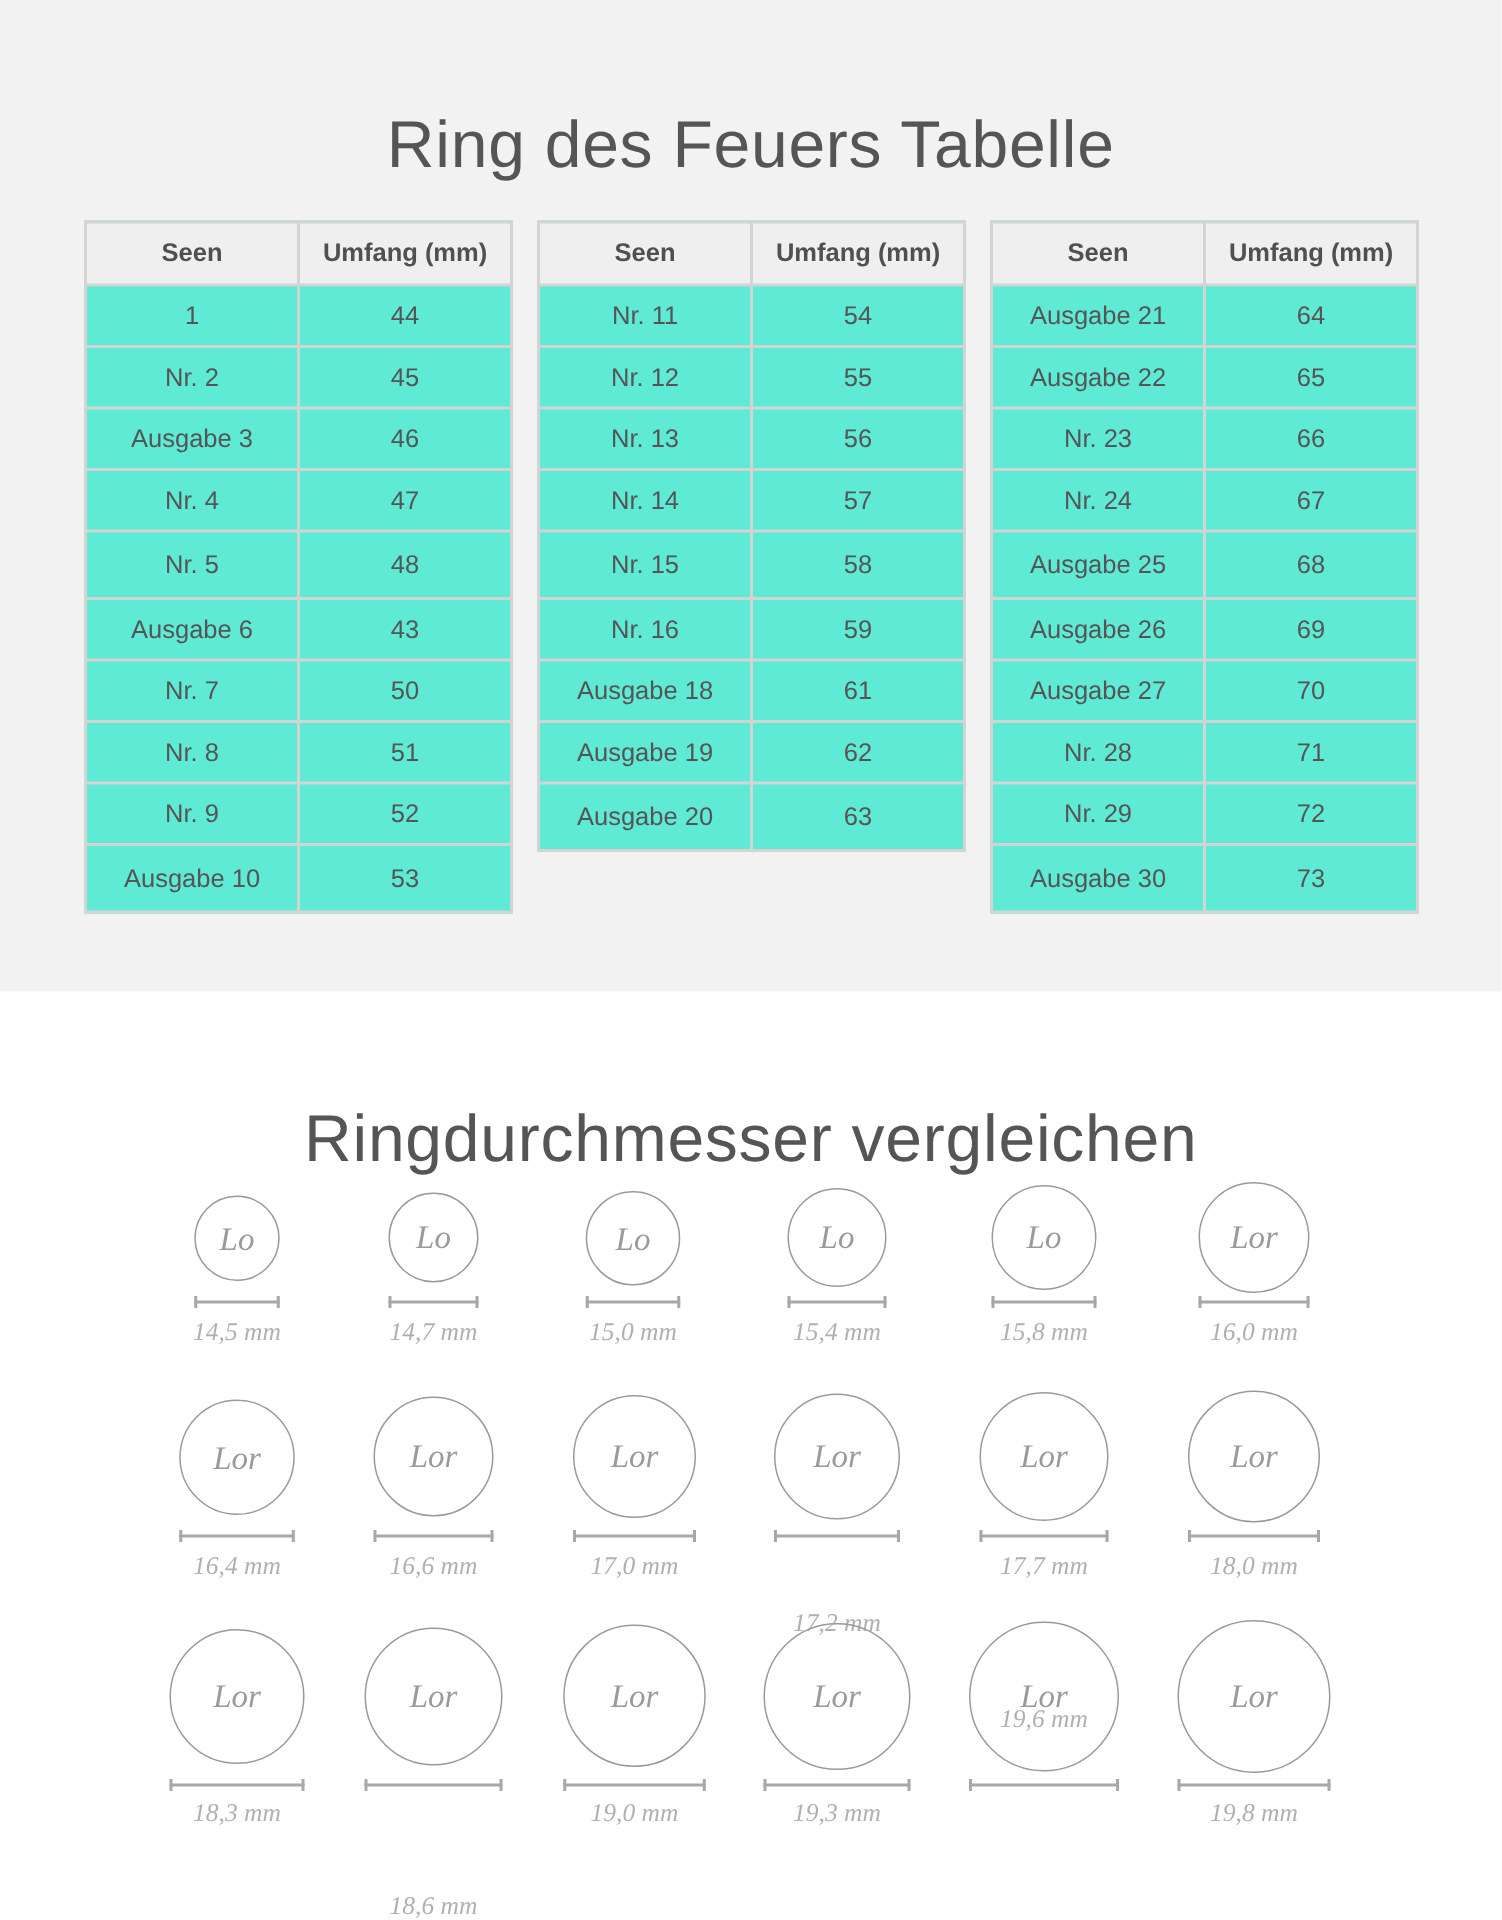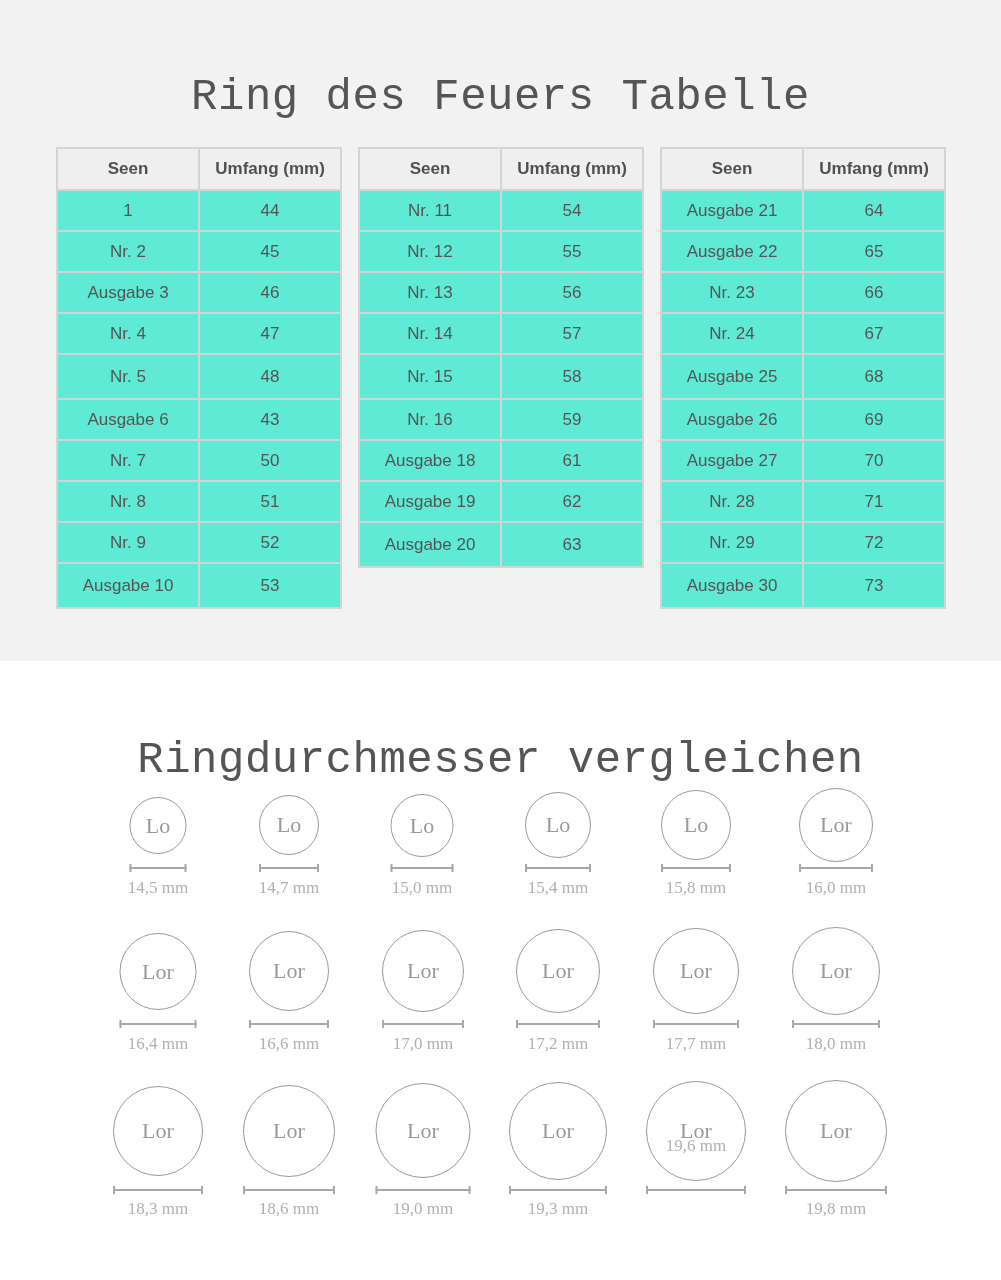--- a/index.html
+++ b/index.html
@@ -7,21 +7,21 @@
       width: 1001px; height: 1280px; position: relative; overflow: hidden;
       background: #ffffff;
       font-family: "Liberation Sans", sans-serif;
     }
     .top-section {
       position: absolute; left: 0; top: 0; width: 1001px; height: 661px;
       background: #f2f2f2;
     }
     .title {
       position: absolute; left: 0; width: 1001px; text-align: center;
-      font-family: Liberation Mono, monospace;
+      font-family: Liberation Sans, sans-serif;
       color: #555555; font-weight: normal; margin: 0;
       letter-spacing: 0.5px;
     }
     .title.t1 { top: 72px; font-size: 44px; }
     .title.t2 { top: 695px; font-size: 44px; margin-top: 40px; }
 
     .size-table {
       position: absolute; top: 147px; width: 286px;
       border-collapse: collapse; background: #5eead4;
       border: 2px solid #d4d4d4;
@@ -33,20 +33,21 @@
     }
     .size-table th {
       background: #efefef; font-weight: bold; height: 40px; color: #505050;
     }
     .size-table td { height: 39px; }
     .size-table tr.tall td { height: 43px; }
 
     .rings {
       position: absolute; left: 0; top: 0; width: 1001px; height: 1280px;
       pointer-events: none;
+      font-style: italic;
     }
     .ring-item {
       position: absolute; width: 130px; pointer-events: auto;
     }
     .ring-circle {
       position: absolute; left: 50%; transform: translateX(-50%);
       border: 1.5px solid #9a9a9a; border-radius: 50%;
       box-sizing: border-box;
       display: flex; align-items: center; justify-content: center;
       font-family: "Liberation Serif", "DejaVu Serif", serif;
@@ -264,42 +265,42 @@
     <div class="ring-label" style="top:1034px;">16,6 mm</div>
   </div>
   <div class="ring-item" style="left:358px;top:0;">
     <div class="ring-circle" style="top:930px;width:82px;height:82px;">Lor</div>
     <div class="ring-bar" style="top:1023px;width:82px;"></div>
     <div class="ring-label" style="top:1034px;">17,0 mm</div>
   </div>
   <div class="ring-item" style="left:493px;top:0;">
     <div class="ring-circle" style="top:929px;width:84px;height:84px;">Lor</div>
     <div class="ring-bar" style="top:1023px;width:84px;"></div>
-    <div class="ring-label" style="top:1034px;text-align:center;">17,2 mm</div>
+    <div class="ring-label" style="top:1072px;text-align:center;">17,2 mm</div>
   </div>
   <div class="ring-item" style="left:631px;top:0;">
     <div class="ring-circle" style="top:928px;width:86px;height:86px;">Lor</div>
     <div class="ring-bar" style="top:1023px;width:86px;"></div>
     <div class="ring-label" style="top:1034px;">17,7 mm</div>
   </div>
   <div class="ring-item" style="left:771px;top:0;">
     <div class="ring-circle" style="top:927px;width:88px;height:88px;">Lor</div>
     <div class="ring-bar" style="top:1023px;width:88px;"></div>
     <div class="ring-label" style="top:1034px;">18,0 mm</div>
   </div>
 
   <div class="ring-item" style="left:93px;top:0;">
     <div class="ring-circle" style="top:1086px;width:90px;height:90px;">Lor</div>
     <div class="ring-bar" style="top:1189px;width:90px;"></div>
     <div class="ring-label" style="top:1199px;">18,3 mm</div>
   </div>
   <div class="ring-item" style="left:224px;top:0;">
     <div class="ring-circle" style="top:1085px;width:92px;height:92px;">Lor</div>
     <div class="ring-bar" style="top:1189px;width:92px;"></div>
-    <div class="ring-label" style="top:1199px;">18,6 mm</div>
+    <div class="ring-label" style="top:1261px;">18,6 mm</div>
   </div>
   <div class="ring-item" style="left:358px;top:0;">
     <div class="ring-circle" style="top:1083px;width:95px;height:95px;">Lor</div>
     <div class="ring-bar" style="top:1189px;width:95px;"></div>
     <div class="ring-label" style="top:1199px;">19,0 mm</div>
   </div>
   <div class="ring-item" style="left:493px;top:0;">
     <div class="ring-circle" style="top:1082px;width:98px;height:98px;">Lor</div>
     <div class="ring-bar" style="top:1189px;width:98px;"></div>
     <div class="ring-label" style="top:1199px;">19,3 mm</div>

